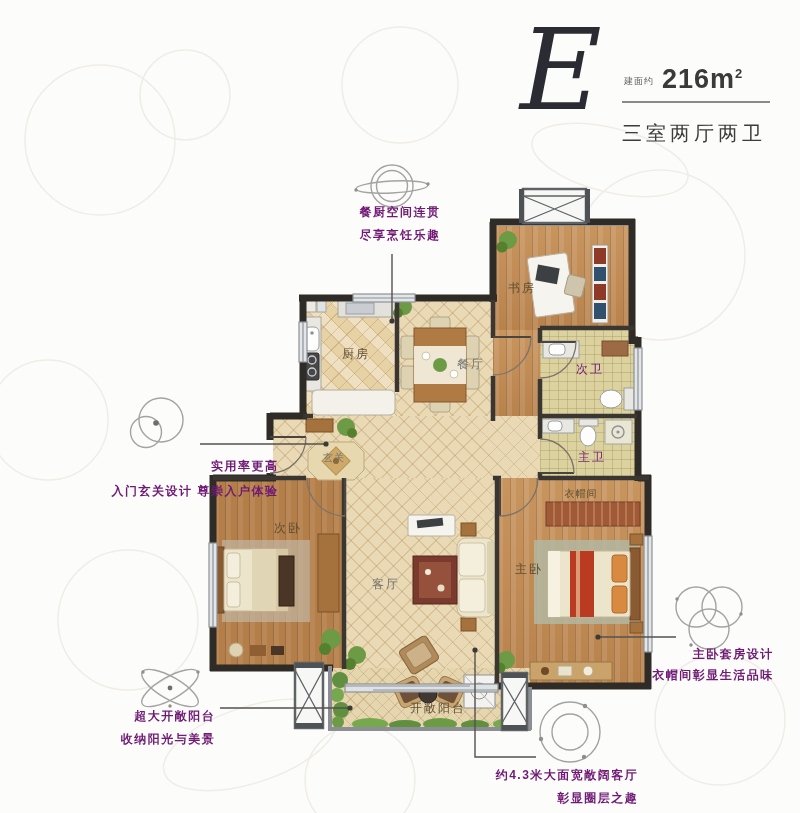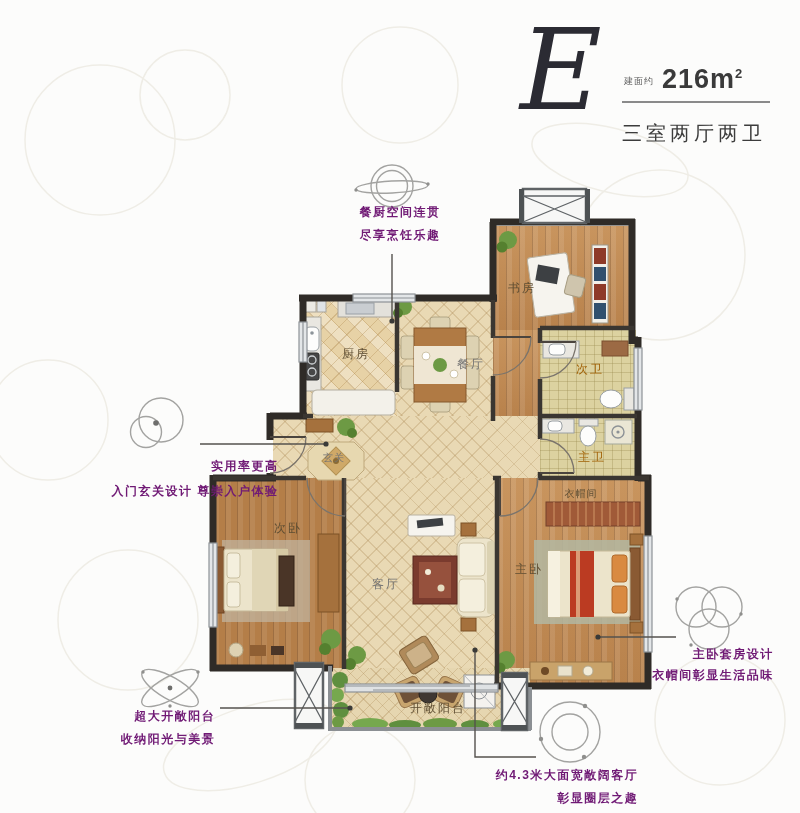--- a/index.html
+++ b/index.html
@@ -47,21 +47,21 @@
     background-color:#e6d6b0;
     background-image:
       repeating-linear-gradient(45deg,rgba(166,130,76,.28) 0 1px,transparent 1px 9px),
       repeating-linear-gradient(135deg,rgba(166,130,76,.28) 0 1px,transparent 1px 9px);
   }
   .room-label{
     position:absolute;transform:translate(-50%,-50%);
     font-size:12px;letter-spacing:2px;color:#5f4e33;white-space:nowrap;z-index:6;
   }
   .room-label.tilebg{color:#737373;}
-  .room-label.bathbg{color:#a16207;}
+  .room-label.bathbg{color:#701a75;}
   .room-label.sm{font-size:10px;letter-spacing:1px;}
   .anno{
     position:absolute;transform:translateX(-50%);text-align:right;
     color:#701a75;font-size:12px;font-weight:600;letter-spacing:1.5px;
     line-height:23px;white-space:nowrap;z-index:6;
   }
   .anno.wide{line-height:25px;}
   
   .plan-letter{
     position:absolute;left:520px;top:14px;z-index:6;

